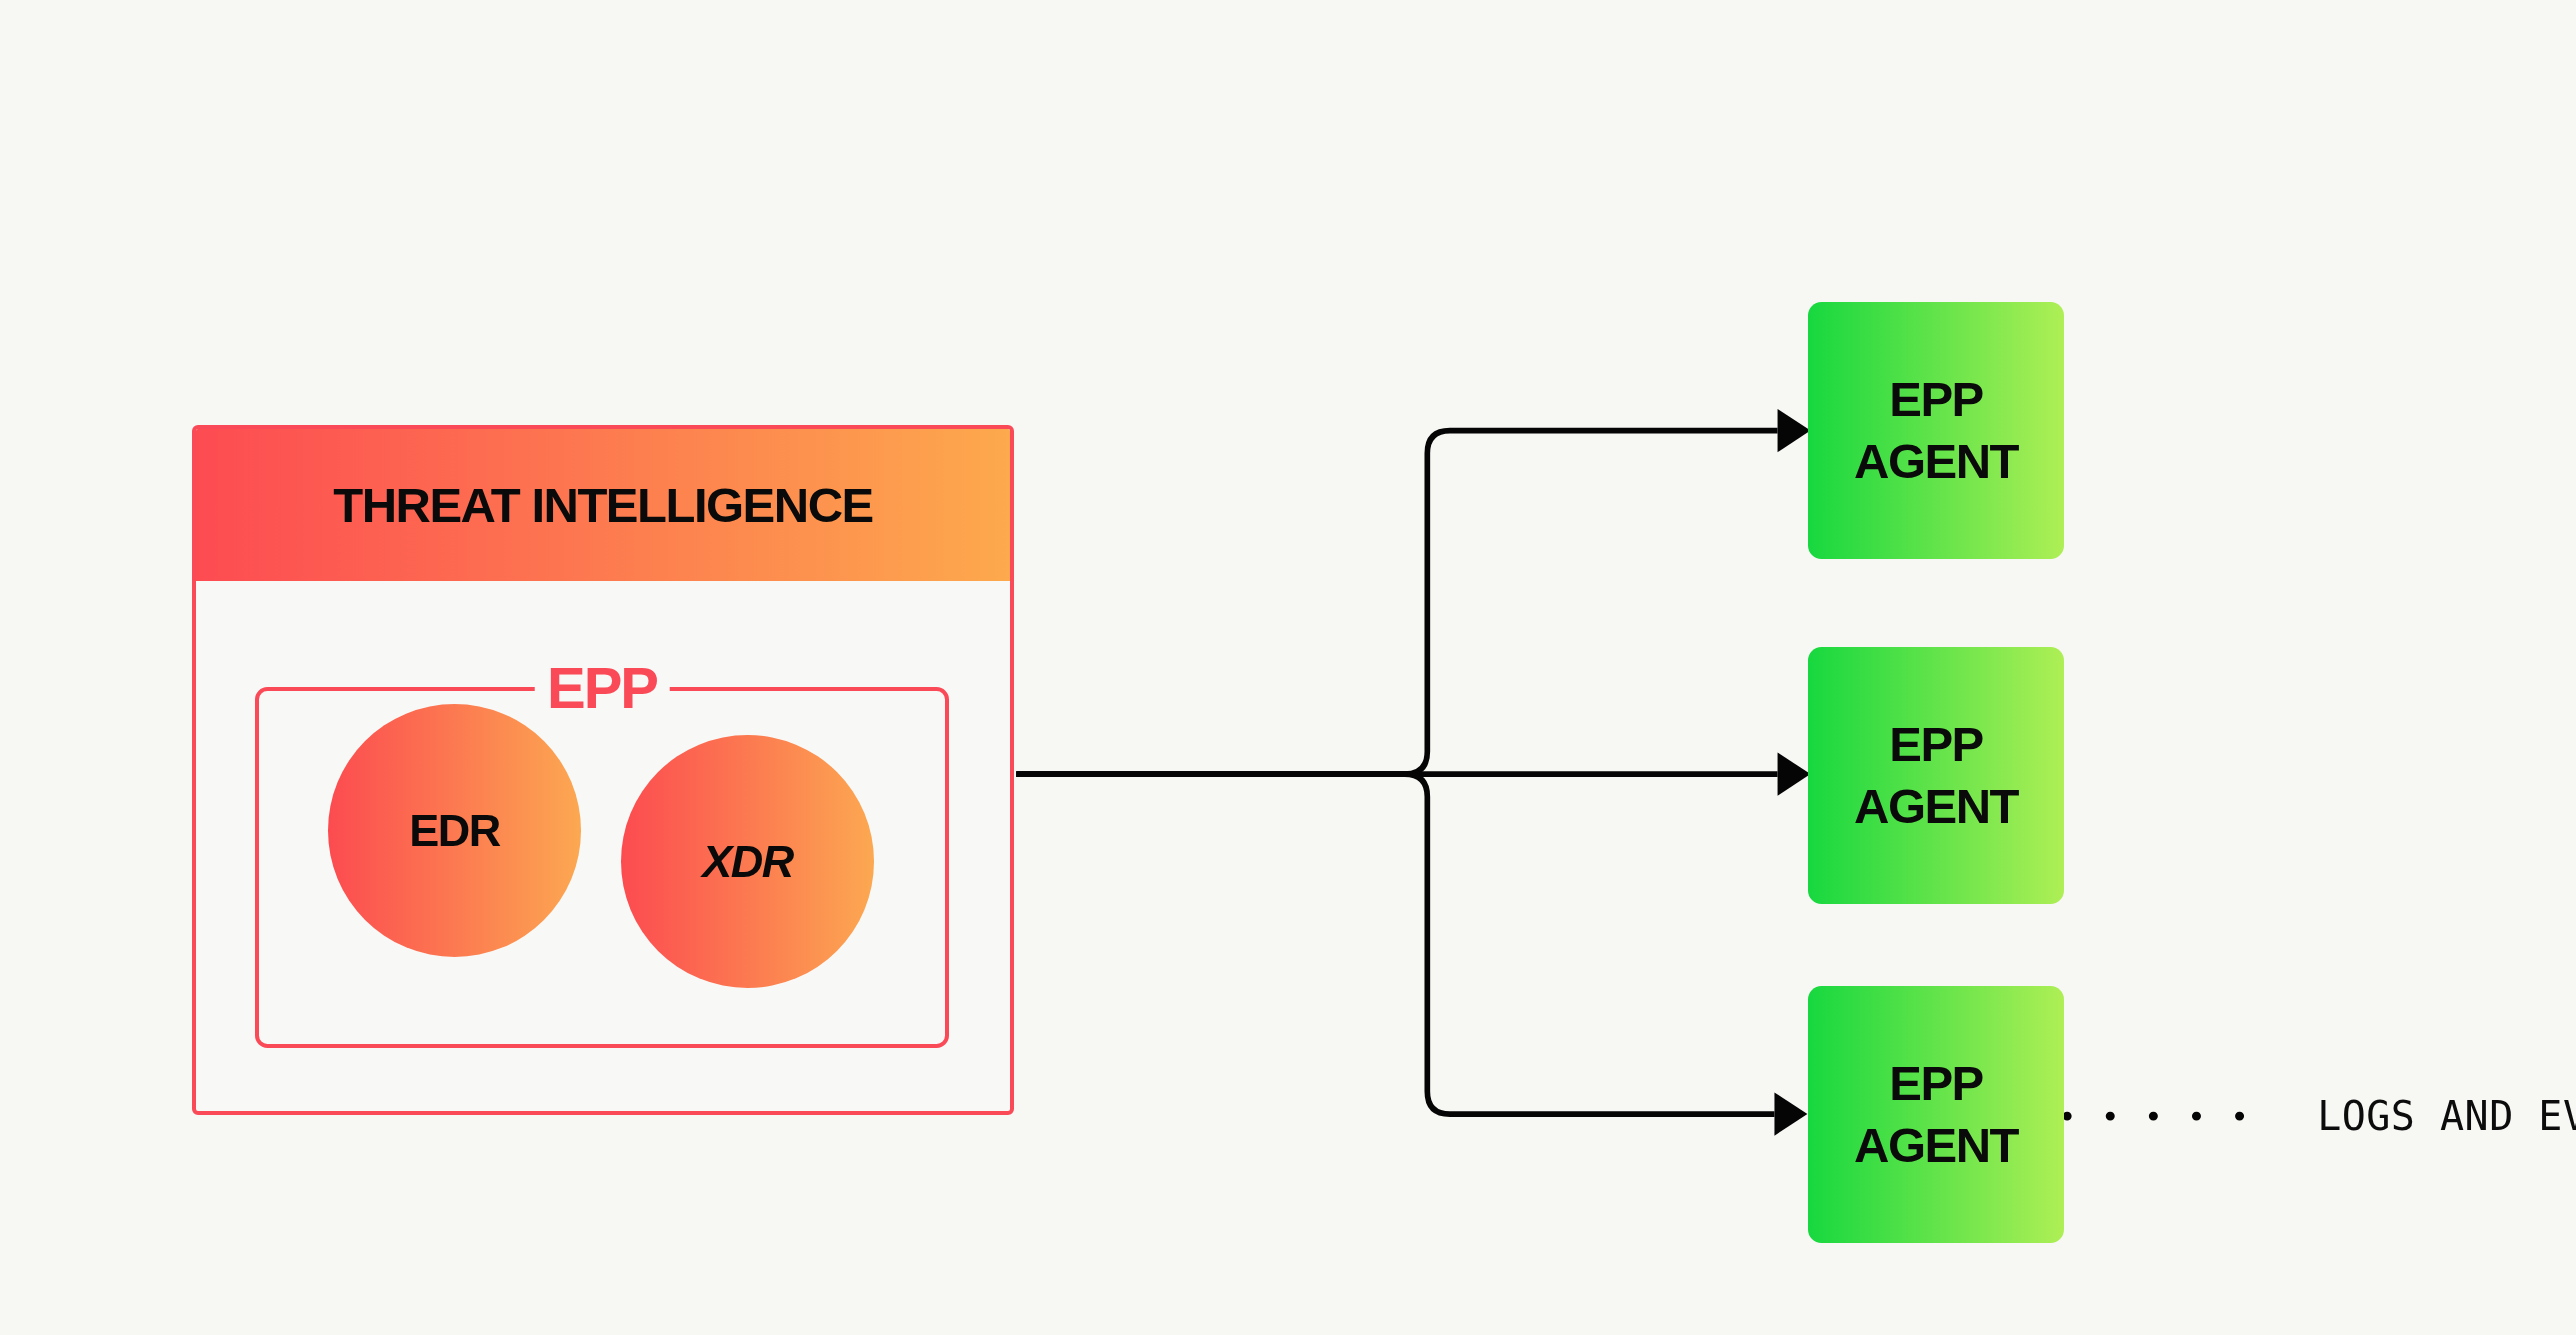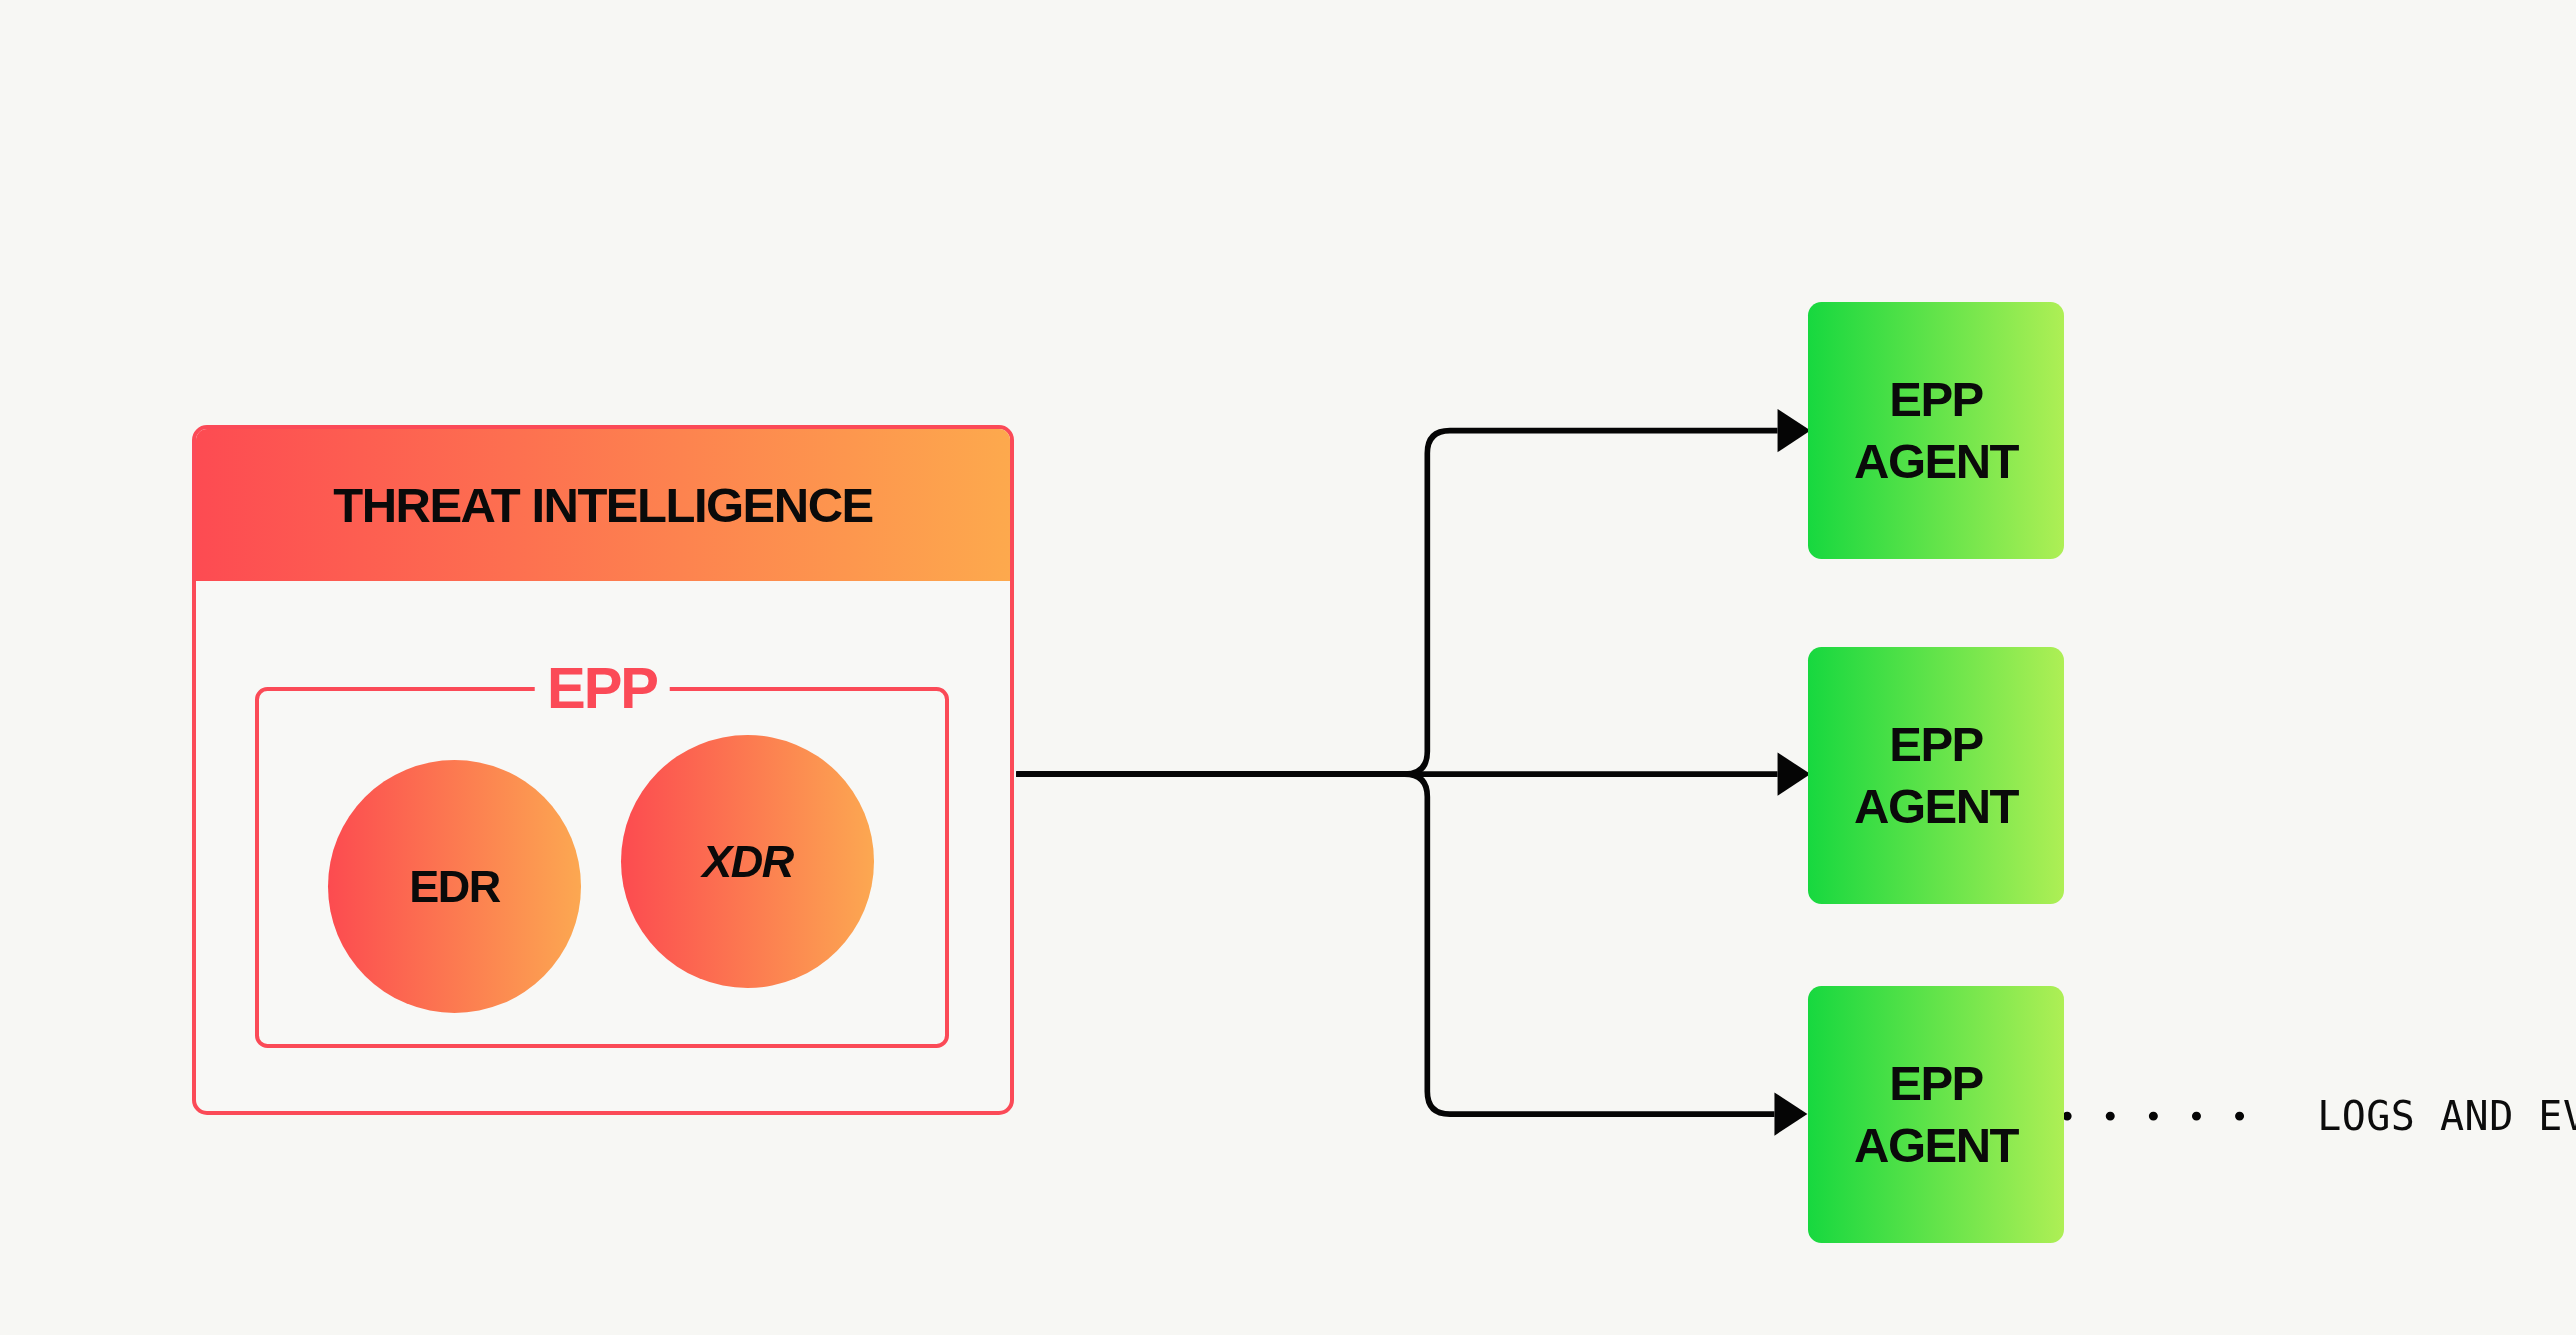--- a/index.html
+++ b/index.html
@@ -7,21 +7,21 @@
     width:3637px;height:1335px;position:relative;overflow:hidden;
     background:#f7f7f4;
     font-family:"Liberation Sans", sans-serif;
     color:#0a0a0a;
   }
   .abs{position:absolute;}
 
   
   .ti-box{
     left:192px;top:425px;width:822px;height:690px;
-    border:4.1px solid #fb4a57;border-radius:15px;
+    border:4.1px solid #fb4a57;border-radius:6px;
     box-sizing:border-box;overflow:hidden;background:#f8f8f6;
   }
   .ti-header{
     position:absolute;left:0;top:0;width:100%;height:152px;
     background:linear-gradient(90deg,#fd4b52 0%,#fda94d 100%);
     display:flex;align-items:center;justify-content:center;
   }
   .ti-title{
     font-size:49px;font-weight:700;letter-spacing:-1.5px;color:#0a0a0a;
     white-space:nowrap;
@@ -38,21 +38,21 @@
     font-size:58px;font-weight:700;letter-spacing:-2.1px;color:#fb4a57;
     white-space:nowrap;
   }
 
   
   .node-circle{
     width:253px;height:253px;border-radius:50%;
     background:linear-gradient(90deg,#fc4b50 0%,#fca851 100%);
     display:flex;align-items:center;justify-content:center;
   }
-  .circle-edr{left:328px;top:760px;align-items:center;}
+  .circle-edr{left:328px;top:704px;align-items:center;}
   .circle-xdr{left:621px;top:735px;font-style:italic;}
   .circle-label{font-size:45px;font-weight:700;letter-spacing:-1.5px;color:#0a0a0a;}
 
   
   .agent-box{
     left:1808px;width:256px;height:257px;border-radius:13.4px;
     background:linear-gradient(90deg,#17d83f 0%,#aeef55 100%);
     display:flex;flex-direction:column;align-items:center;justify-content:center;
   }
   .agent-1{top:302px;}

